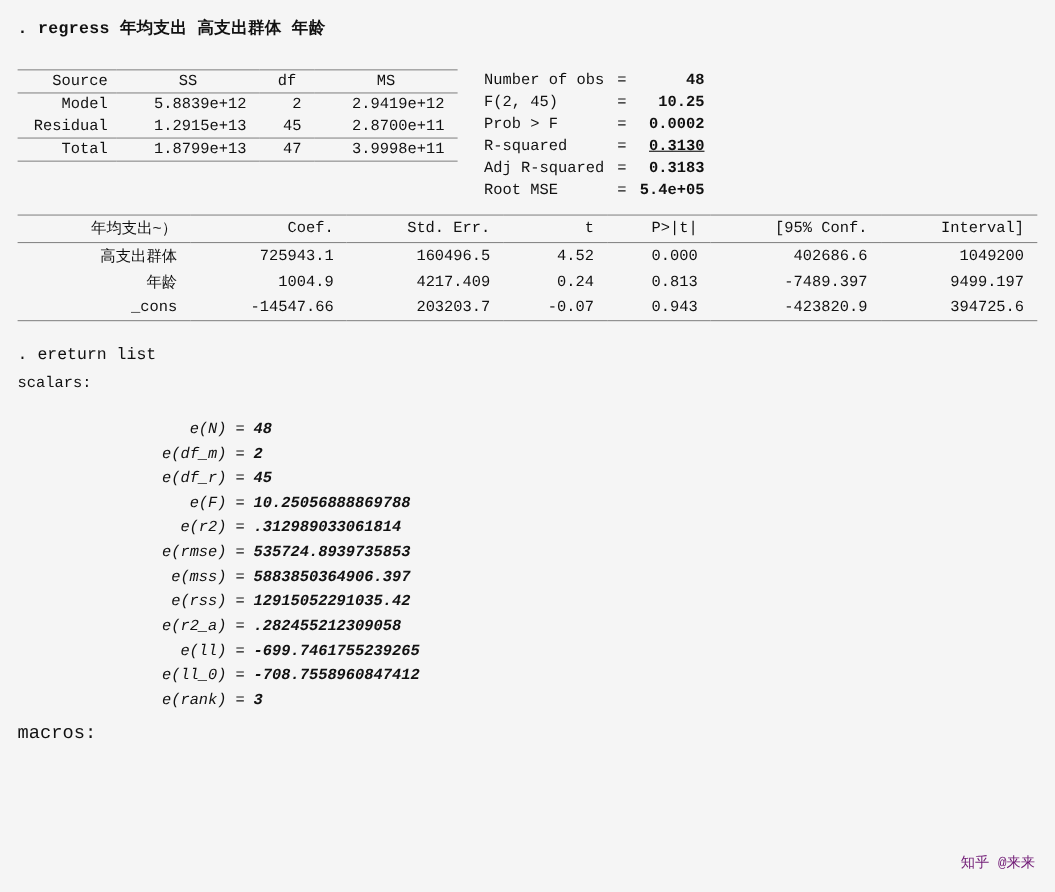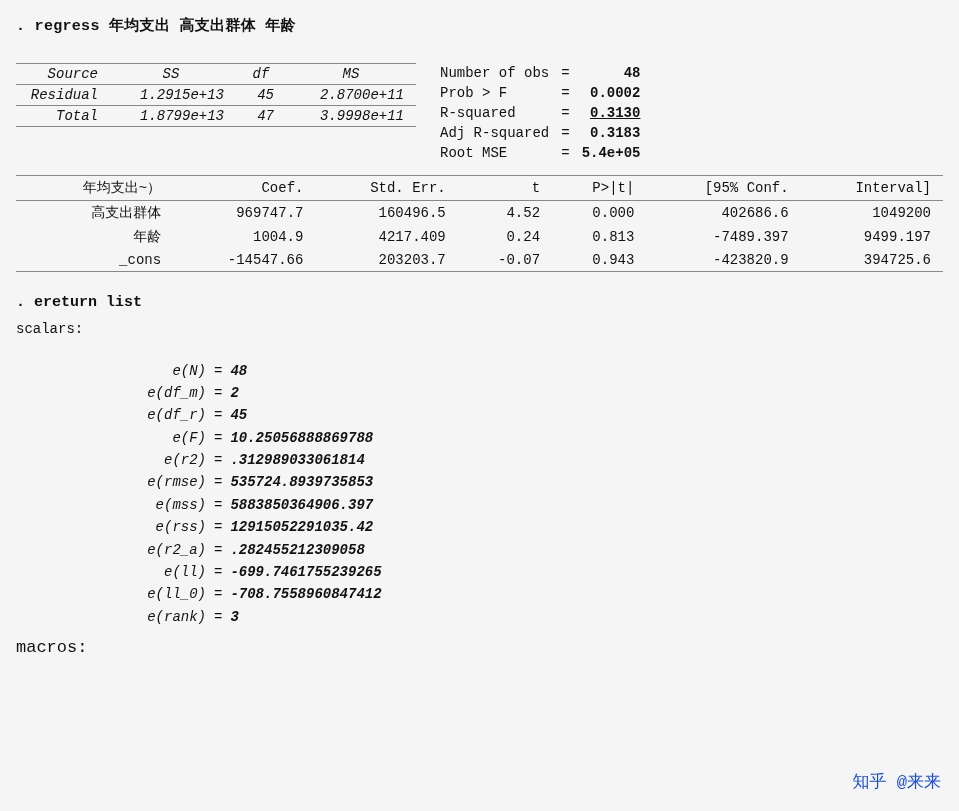--- a/index.html
+++ b/index.html
@@ -30,21 +30,20 @@
       flex: 0 0 auto;
       padding-left: 20px;
       font-family: 'Courier New', Courier, monospace;
       font-size: 14px;
     }
     
     .anova-table {
       border-collapse: collapse;
       font-family: 'Courier New', Courier, monospace;
       font-size: 14px;
-      font-style: italic;
     }
     .anova-table td {
       padding: 2px 12px;
       text-align: right;
       white-space: nowrap;
     }
     .anova-table td.label-col {
       text-align: right;
       padding-right: 8px;
     }
@@ -91,21 +90,21 @@
       border-bottom: 1px solid #888;
     }
     .coef-table tr.data-row-last td {
       border-bottom: 1px solid #888;
     }
     
     .ereturn-section {
       margin-top: 20px;
     }
     .ereturn-cmd {
-      font-weight: bold;
+      font-weight: normal;
       font-size: 15px;
       margin-bottom: 10px;
     }
     .scalars-label {
       font-size: 14px;
       margin-bottom: 23px;
     }
     .scalar-row {
       display: flex;
       font-family: 'Courier New', Courier, monospace;
@@ -122,23 +121,23 @@
       margin: 0 8px;
     }
     .scalar-val {
       font-weight: bold;
     }
     
     .watermark {
       position: fixed;
       bottom: 18px;
       right: 18px;
-      color: #1d4ed8;
-      font-family: 'Courier New', Courier, monospace;
-      font-size: 17px;
+      color: #701a75;
+      font-family: 'Courier New', Courier, monospace;
+      font-size: 13px;
     }
     .macros-label {
       margin-top: 10px;
       font-family: 'Courier New', Courier, monospace;
       font-size: 17px;
     }
   </style>
 </head>
 <body>
 
@@ -149,20 +148,26 @@
   <div class="left-table-wrapper">
     <table class="anova-table">
       <tbody>
           <tr class="anova-header">
         <td class="label-col" style="text-align:right;min-width:90px;">Source</td>
         <td style="text-align:center;min-width:130px;">SS</td>
         <td style="text-align:center;min-width:50px;">df</td>
         <td style="text-align:center;min-width:130px;">MS</td>
       </tr>
       <tr class="data-row">
+        <td class="label-col">Model</td>
+        <td>5.8839e+12</td>
+        <td>2</td>
+        <td>2.9419e+12</td>
+      </tr>
+      <tr class="data-row">
         <td class="label-col">Residual</td>
         <td>1.2915e+13</td>
         <td>45</td>
         <td>2.8700e+11</td>
       </tr>
       <tr class="double-border-top">
         <td class="label-col" style="border-top:1px solid #888;">Total</td>
         <td style="border-top:1px solid #888;">1.8799e+13</td>
         <td style="border-top:1px solid #888;">47</td>
         <td style="border-top:1px solid #888;">3.9998e+11</td>
@@ -174,20 +179,25 @@
       </table>
   </div>
 
   <div class="right-stats-wrapper">
     <table class="stats-table">
       <tbody>
           <tr>
         <td>Number of obs</td>
         <td style="padding:2px 8px;">=</td>
         <td class="val-bold" style="font-weight:bold;text-align:right;">48</td>
+      </tr>
+      <tr>
+        <td>F(2, 45)</td>
+        <td style="padding:2px 8px;">=</td>
+        <td class="val-bold" style="font-weight:bold;text-align:right;">10.25</td>
       </tr>
       <tr>
         <td>Prob &gt; F</td>
         <td style="padding:2px 8px;">=</td>
         <td class="val-bold" style="font-weight:bold;text-align:right;">0.0002</td>
       </tr>
       <tr>
         <td>R-squared</td>
         <td style="padding:2px 8px;">=</td>
         <td class="val-bold" style="font-weight:bold;text-align:right;text-decoration:underline;">0.3130</td>
@@ -214,21 +224,21 @@
       <td style="text-align:right;min-width:110px;">年均支出~）</td>
       <td>Coef.</td>
       <td>Std. Err.</td>
       <td>t</td>
       <td>P&gt;|t|</td>
       <td>[95% Conf.</td>
       <td>Interval]</td>
     </tr>
     <tr class="data-row">
       <td class="row-label">高支出群体</td>
-      <td>969747.7</td>
+      <td>725943.1</td>
       <td>160496.5</td>
       <td>4.52</td>
       <td>0.000</td>
       <td>402686.6</td>
       <td>1049200</td>
     </tr>
     <tr class="data-row">
       <td class="row-label">年龄</td>
       <td>1004.9</td>
       <td>4217.409</td>

